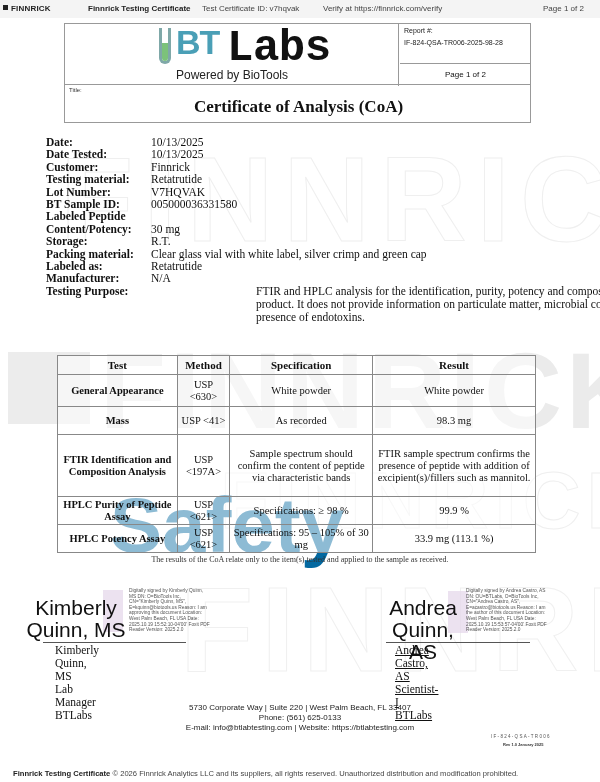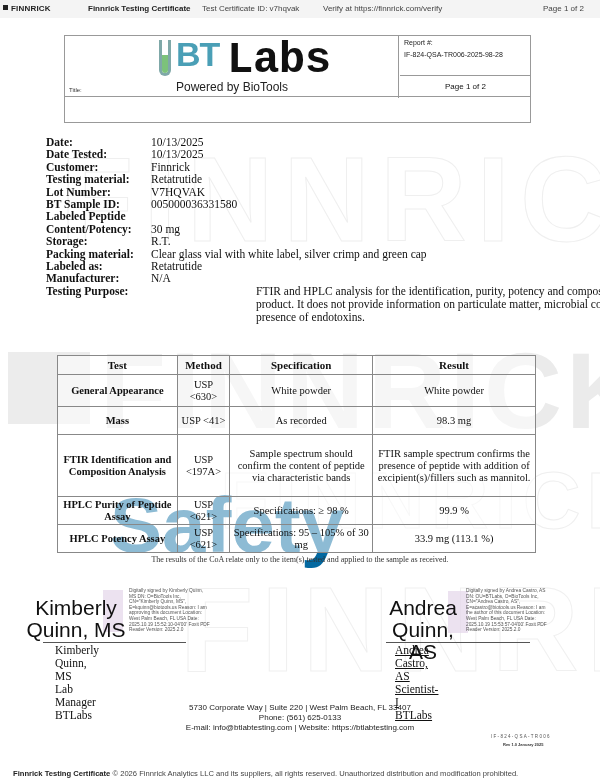--- a/index.html
+++ b/index.html
@@ -17,21 +17,21 @@
   .tb-verify { left: 323px; }
   .tb-page { left: 543px; }
 
   
   .wm { position: absolute; left: 0; top: 0; width: 600px; height: 782px; pointer-events: none; z-index: 0; }
   .wm-text { position: absolute; font-family: "Liberation Sans", sans-serif; font-weight: bold; white-space: nowrap; }
 
   .content { position: absolute; left: 0; top: 0; width: 600px; height: 782px; z-index: 1; }
 
   
-  .hdr { position: absolute; left: 64px; top: 23px; width: 467px; height: 62px; border: 1px solid #999; margin-top: 12px; }
+  .hdr { position: absolute; left: 64px; top: 23px; width: 467px; height: 62px; border: 1px solid #999; }
   .hdr-logo { position: absolute; left: 0; top: 0; width: 334px; height: 62px; border-right: 1px solid #999; }
   .logo-wrap { position: absolute; left: 94px; top: 3px; height: 40px; }
   .tube { position: absolute; left: 0; top: 1px; width: 12px; height: 36px; border: 3px solid #7fa8a8; border-top: none; border-radius: 0 0 6px 6px; }
   .tube::after { content: ""; position: absolute; left: 0; bottom: 0; width: 6px; height: 18px; background: #7cc27a; border-radius: 0 0 3px 3px; }
   .logo-bt { position: absolute; left: 17px; top: -4px; font-family: "Liberation Sans", sans-serif; font-weight: bold; font-size: 34px; color: #4a9fb6; letter-spacing: -1px; }
   .logo-labs { position: absolute; left: 68px; top: -4px; font-family: Liberation Mono, monospace; font-weight: bold; font-size: 44px; color: #111; letter-spacing: -0.5px; }
   .logo-sub { position: absolute; left: 0; width: 334px; top: 44px; text-align: center; font-family: "Liberation Sans", sans-serif; font-size: 12px; color: #222; }
   .hdr-report { position: absolute; left: 335px; top: 0; width: 131px; height: 40px; border-bottom: 1px solid #999; font-family: "Liberation Sans", sans-serif; font-size: 7px; color: #222; padding: 3px 4px; }
   .rep-label { display: block; margin-bottom: 4px; }
   .rep-num { display: block; line-height: 9px; }
@@ -106,20 +106,21 @@
     </div>
     <div class="hdr-report">
       <span class="rep-label">Report #:</span>
       <span class="rep-num">IF-824-QSA-TR006-2025-98-28</span>
     </div>
     <div class="hdr-page">Page 1 of 2</div>
   </div>
 
   <div class="titlebox">
     <span class="title-label">Title:</span>
+    <div class="title-main">Certificate of Analysis (CoA)</div>
   </div>
 
   <div class="info">
     <div class="row">
         <span class="k">Date:</span>
         <span class="v">10/13/2025</span>
       </div>
     <div class="row">
         <span class="k">Date Tested:</span>
         <span class="v">10/13/2025</span>

